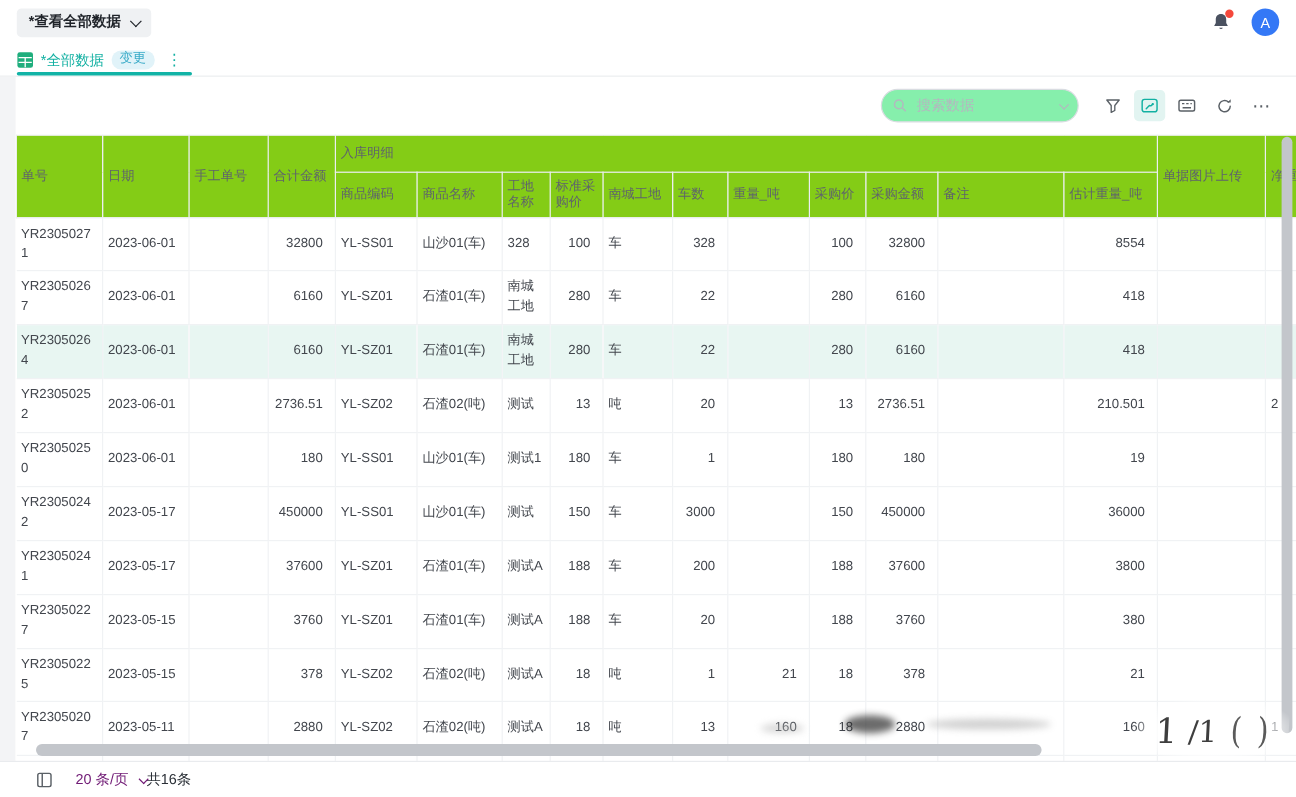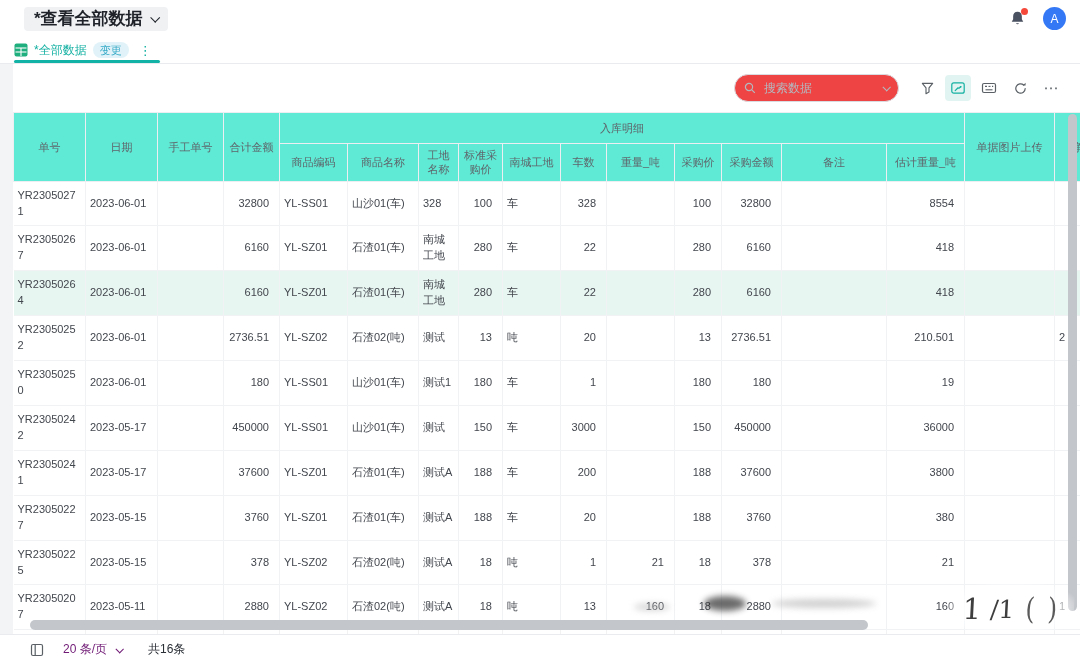--- a/index.html
+++ b/index.html
@@ -1,50 +1,50 @@
 <!DOCTYPE html>
 <html><head>
 <meta charset="utf-8">
 <style>
   html,body{margin:0;padding:0;background:#fff;}
   .screen{position:relative;width:1080px;height:664px;background:#fff;overflow:hidden;
           font-family:"Liberation Sans","DejaVu Sans",sans-serif;color:#2a2f36;}
 
   
   .topbar{position:absolute;top:0;left:0;right:0;height:37px;display:flex;align-items:center;padding:0 14px;background:#fff;}
-  .view-btn{display:inline-flex;align-items:center;gap:8px;height:24px;padding:0 10px;background:#eff1f3;border:none;border-radius:4px;font-size:17px;font-weight:700;color:#1f2329;cursor:pointer;font-family:inherit;margin-left:10px;}
+  .view-btn{display:inline-flex;align-items:center;gap:8px;height:24px;padding:0 10px;background:#eff1f3;border:none;border-radius:4px;font-size:12px;font-weight:700;color:#1f2329;cursor:pointer;font-family:inherit;}
   .topbar-right{margin-left:auto;display:flex;align-items:center;gap:17px;}
   .bell{position:relative;width:18px;height:18px;border:none;background:none;padding:0;cursor:pointer;color:#4a5160;}
   .red-dot{position:absolute;top:-2px;right:-2px;width:7px;height:7px;background:#f5483b;border-radius:50%;}
   .avatar{width:23px;height:23px;border-radius:50%;background:#3478f6;color:#fff;font-size:12px;display:flex;align-items:center;justify-content:center;cursor:pointer;}
 
   .chev{display:inline-block;width:6px;height:6px;border-right:1.4px solid currentColor;border-bottom:1.4px solid currentColor;transform:rotate(45deg) translateY(-1px);}
   .chev-sm{width:5px;height:5px;}
 
   
   .tabbar{position:absolute;top:37px;left:0;right:0;height:26px;border-bottom:1px solid #e9ebee;display:flex;padding:0 14px;background:#fff;}
   .tab{position:relative;display:flex;align-items:center;gap:6px;height:100%;cursor:pointer;}
   .tab-label{font-size:12px;color:#12b0a2;}
-  .tab-badge{font-size:11px;line-height:16px;padding:0 7px;border-radius:9px;background:#e1f3f9;color:#3aabc8;}
+  .tab-badge{font-size:11px;line-height:16px;padding:0 7px;border-radius:9px;background:#e1f3f9;color:#3aabc8;font-family:Liberation Mono, monospace;}
   .tab-dots{color:#12b0a2;font-size:13px;margin-left:4px;cursor:pointer;}
   .tab-underline{position:absolute;left:14px;top:60px;width:146px;height:3px;background:#12b3a6;border-radius:2px;}
 
   
   .toolbar{position:absolute;top:64px;left:0;right:0;height:48px;display:flex;align-items:center;justify-content:flex-end;gap:5px;padding-right:16px;background:#fff;}
-  .search{display:flex;align-items:center;width:145px;height:26px;border:1px solid #d9dce1;border-radius:14px;padding:0 9px;gap:6px;color:#b3b8bf;margin-right:10px;background:#ef4444;}
+  .search{display:flex;align-items:center;width:145px;height:26px;border:1px solid #d9dce1;border-radius:14px;padding:0 9px;gap:6px;color:#b3b8bf;margin-right:10px;background:#86efac;}
   .search input{border:none;outline:none;flex:1;min-width:0;font-size:12px;color:#333;background:transparent;font-family:inherit;}
   .search input::placeholder{color:#b3b8bf;}
   .tool-btn{width:26px;height:26px;display:flex;align-items:center;justify-content:center;background:none;border:none;color:#5a6066;cursor:pointer;border-radius:4px;font-size:15px;padding:0;}
   .tool-btn.active{background:#e2f4f1;color:#12b0a2;}
 
   
   .gutter{position:absolute;left:0;top:64px;width:13px;height:571px;background:#f3f4f6;}
   .table-wrap{position:absolute;left:13px;top:112px;width:1067px;height:523px;overflow:hidden;background:#fff;}
   table{border-collapse:collapse;table-layout:fixed;width:1097px;font-size:11px;}
-  th{background:#5eead4;color:#5f646b;font-weight:400;text-align:center;padding:4px 4px;border:1px solid #eceef1;line-height:1.3;vertical-align:middle;}
+  th{background:#84cc16;color:#5f646b;font-weight:400;text-align:left;padding:4px 4px;border:1px solid #eceef1;line-height:1.3;vertical-align:middle;}
   th.gh{height:22px;}
   td{padding:6px 4px;border-right:1px solid #f0f2f4;border-bottom:1px solid #f0f2f4;line-height:1.45;color:#42464d;overflow:hidden;word-break:break-all;vertical-align:middle;background:#fff;}
   .al-right{text-align:right;padding-right:10px;}
   .al-left{text-align:left;}
   tr.hl td{background:#e8f6f2;}
 
   
   .h-scroll{position:absolute;left:30px;top:620px;width:838px;height:10px;background:#c3c6cb;border-radius:5px;}
   .v-scroll{position:absolute;left:1068px;top:114px;width:9px;height:497px;background:#c3c6cb;border-radius:5px;}
   .smudge1{position:absolute;left:704px;top:596px;width:42px;height:15px;background:#2d2d2d;border-radius:50%;filter:blur(3px);opacity:.7;}
@@ -55,21 +55,21 @@
          font-family:"DejaVu Serif","Liberation Serif",serif;color:#3e3e3e;
          background:radial-gradient(ellipse at center,rgba(255,255,255,.97) 45%,rgba(255,255,255,0) 78%);transform:skewX(-3deg);}
   .pager .cur{font-size:29px;}
   .pager .of{font-size:25px;}
   .pager .pbtn{border:none;background:none;font-family:inherit;color:#5a5a5a;font-size:24px;cursor:pointer;padding:0 2px;transform:scaleY(1.25);}
 
   
   .footer{position:absolute;left:0;right:0;bottom:0;height:29px;border-top:1px solid #e9ebee;display:flex;align-items:center;padding-left:30px;font-size:12px;color:#2a2f36;background:#fff;}
   .footer .panel-btn{border:none;background:none;padding:0;color:#5a6066;cursor:pointer;display:flex;align-items:center;}
   .page-size{display:flex;align-items:center;gap:9px;margin-left:19px;cursor:pointer;color:#701a75;}
-  .total{margin-left:26px;color:#2a2f36;text-align:right;}
+  .total{color:#2a2f36;text-align:right;}
 </style>
 </head>
 <body>
 
 <div class="screen">
 
   <div class="topbar">
     <button class="view-btn">
       <span>*查看全部数据</span>
       <span class="chev"></span>

